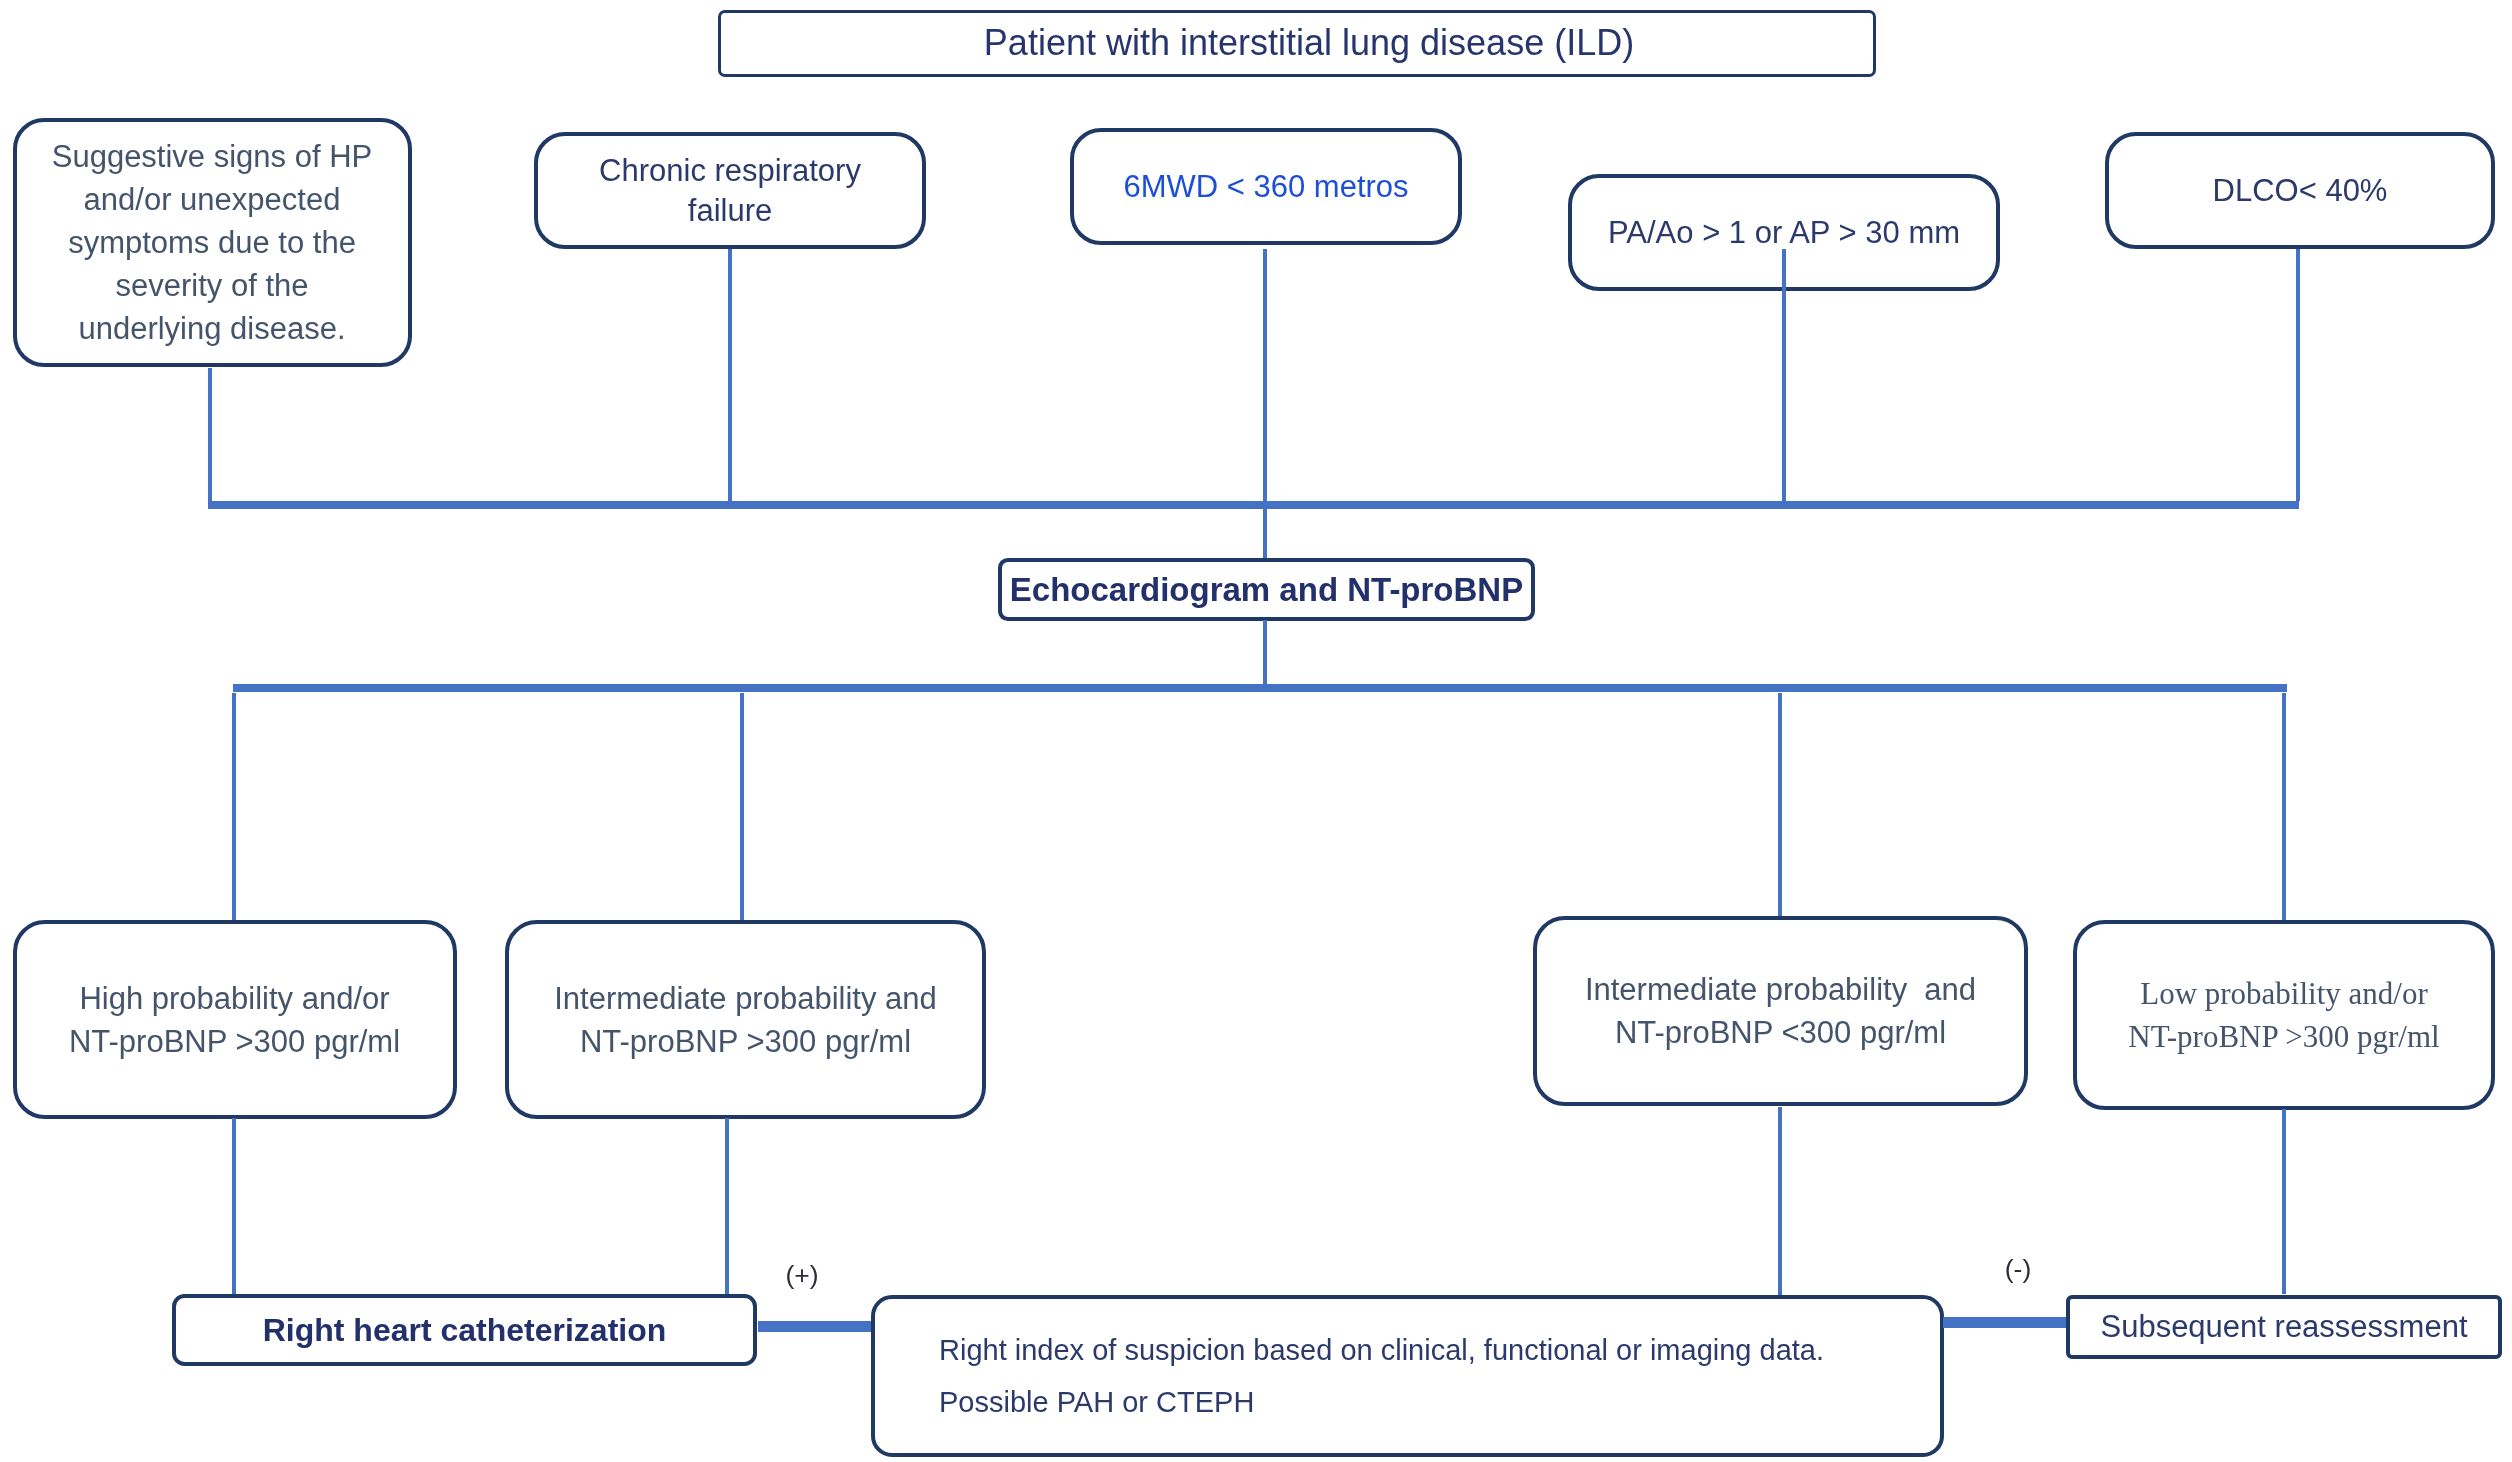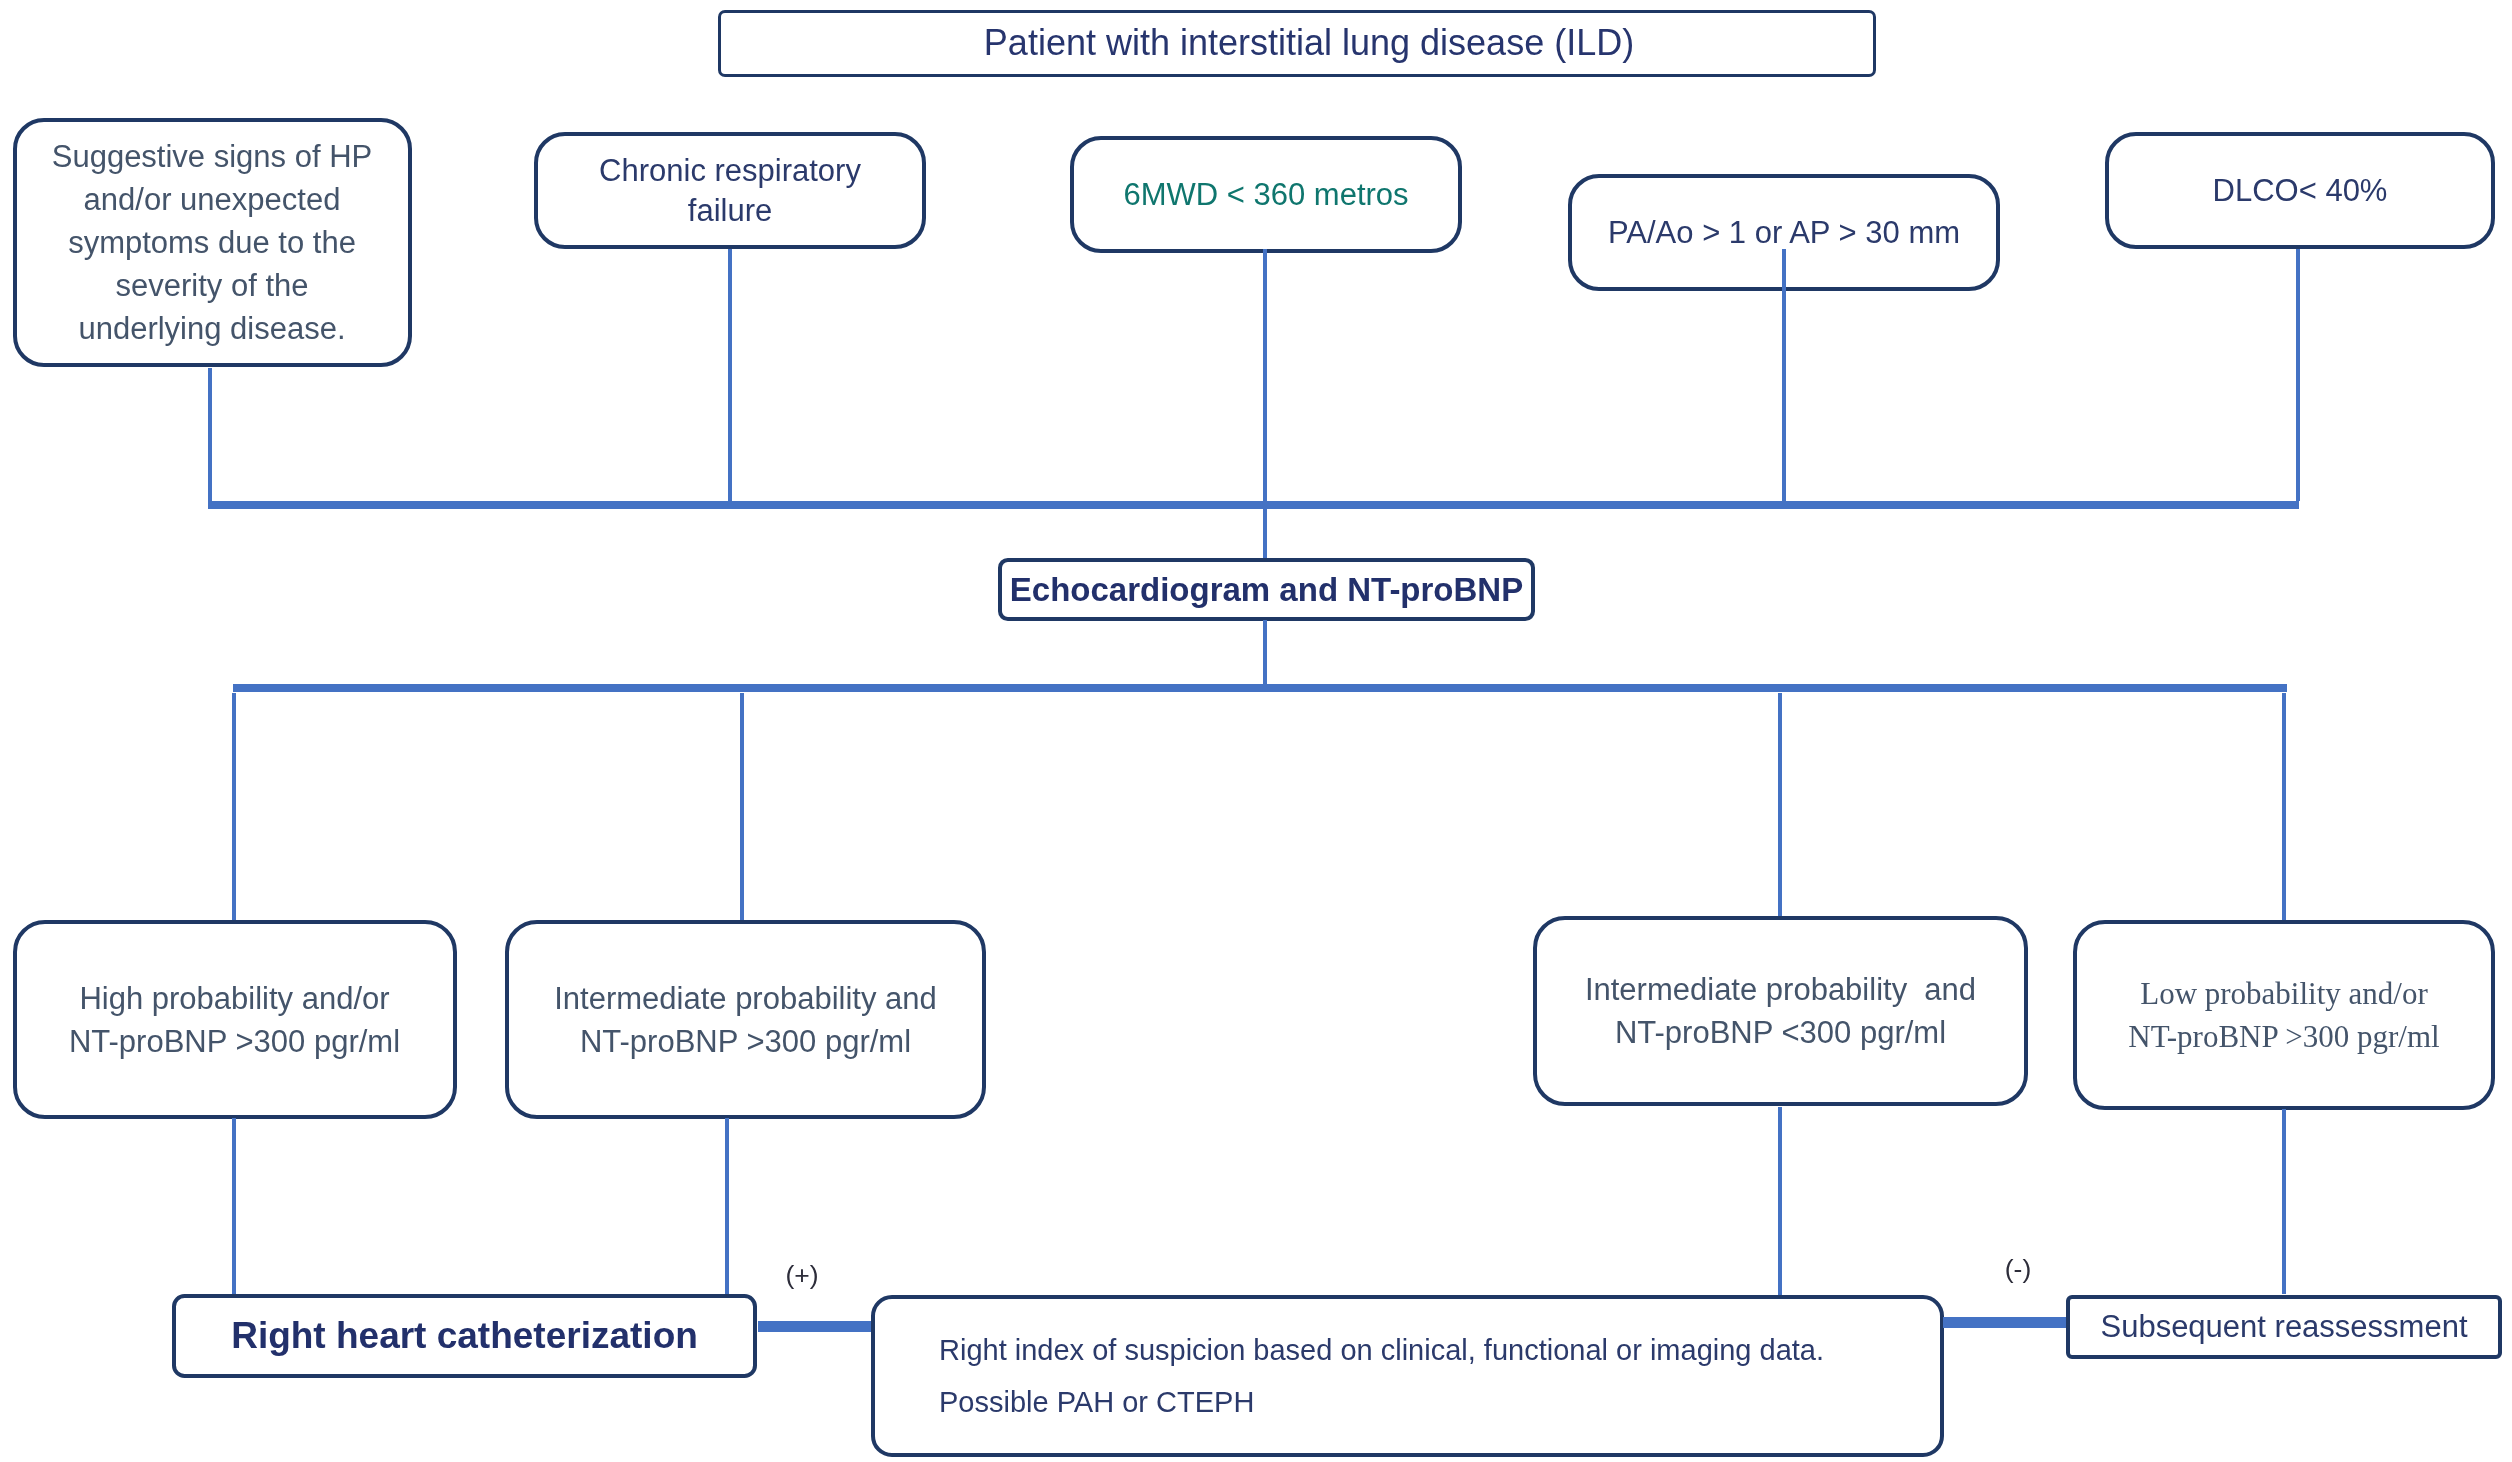--- a/index.html
+++ b/index.html
@@ -34,21 +34,21 @@
 
   
   #title-box { left: 718px; top: 9.8px; width: 1158px; height: 67px;
     border-width: 3.5px; border-radius: 7px;
     font-size: 36px; color: #27356e; padding-left: 24px; }
 
   
   .criteria { font-size: 31px; line-height: 43px; color: #44546a; border-radius: 31px; }
   #box-a { left: 12.5px;   top: 118px; width: 399px; height: 249px; }
   #box-b { left: 534px;  top: 132px; width: 392px; height: 117px; line-height: 40px; color: #2b3a6b; }
-  #box-c { left: 1070px; top: 136px; width: 392px; height: 117px; color: #0f766e; }
+  #box-c { left: 1070px; top: 128px; width: 392px; height: 117px; color: #1d4ed8; }
   #box-d { left: 1568px; top: 132px; width: 432px; height: 117px; color: #2b3a6b; margin-top: 42px; }
   #box-e { left: 2105px; top: 132px; width: 390px; height: 117px; color: #2b3a6b; }
 
   
   #v-a { left: 208px;  top: 368px; width: 4.2px; height: 134px; }
   #v-b { left: 728px; top: 249px; width: 4.2px; height: 252px; }
   #v-c { left: 1263px; top: 249px; width: 4.2px; height: 252px; }
   #v-d { left: 1782px; top: 249px; width: 4.2px; height: 252px; }
   #v-e { left: 2296px; top: 249px; width: 4.2px; height: 252px; }
   #bus1 { left: 208px; top: 501px; width: 2091px; height: 7.7px; }
@@ -74,23 +74,23 @@
   #p3 { left: 1533px; top: 916px; width: 495px; height: 190px; }
   #p4 { left: 2073px; top: 920px; width: 422px; height: 190px; font-family: Liberation Serif, serif; }
 
   
   #v-q1 { left: 232px;  top: 1118px; width: 4.2px; height: 176px; }
   #v-q2 { left: 725px; top: 1118px; width: 4.2px; height: 176px; }
   #v-q3 { left: 1778px; top: 1107px; width: 4.2px; height: 188px; }
   #v-q4 { left: 2282px; top: 1109px; width: 4.2px; height: 185px; }
 
   
-  #rhc-box { left: 172px; top: 1294px; width: 585px; height: 84px;
+  #rhc-box { left: 172px; top: 1294px; width: 585px; height: 72px;
     border-width: 4.9px; border-radius: 12.5px;
-    font-size: 37px; font-weight: bold; color: #22306b; }
+    font-size: 32px; font-weight: bold; color: #22306b; }
   #hi-box { left: 871px; top: 1295px; width: 1073px; height: 162px;
     border-width: 4.9px; border-radius: 21px;
     font-size: 29px; line-height: 52px; color: #2b3a6b;
     align-items: flex-start; text-align: left;
     padding-left: 64px; padding-right: 35px; }
   #sr-box { left: 2066px; top: 1295px; width: 436px; height: 64px;
     border-radius: 6px; font-size: 31px; color: #2b3a6b; }
 
   
   #plus-conn  { left: 758px; top: 1321px; width: 114px; height: 11px; }

